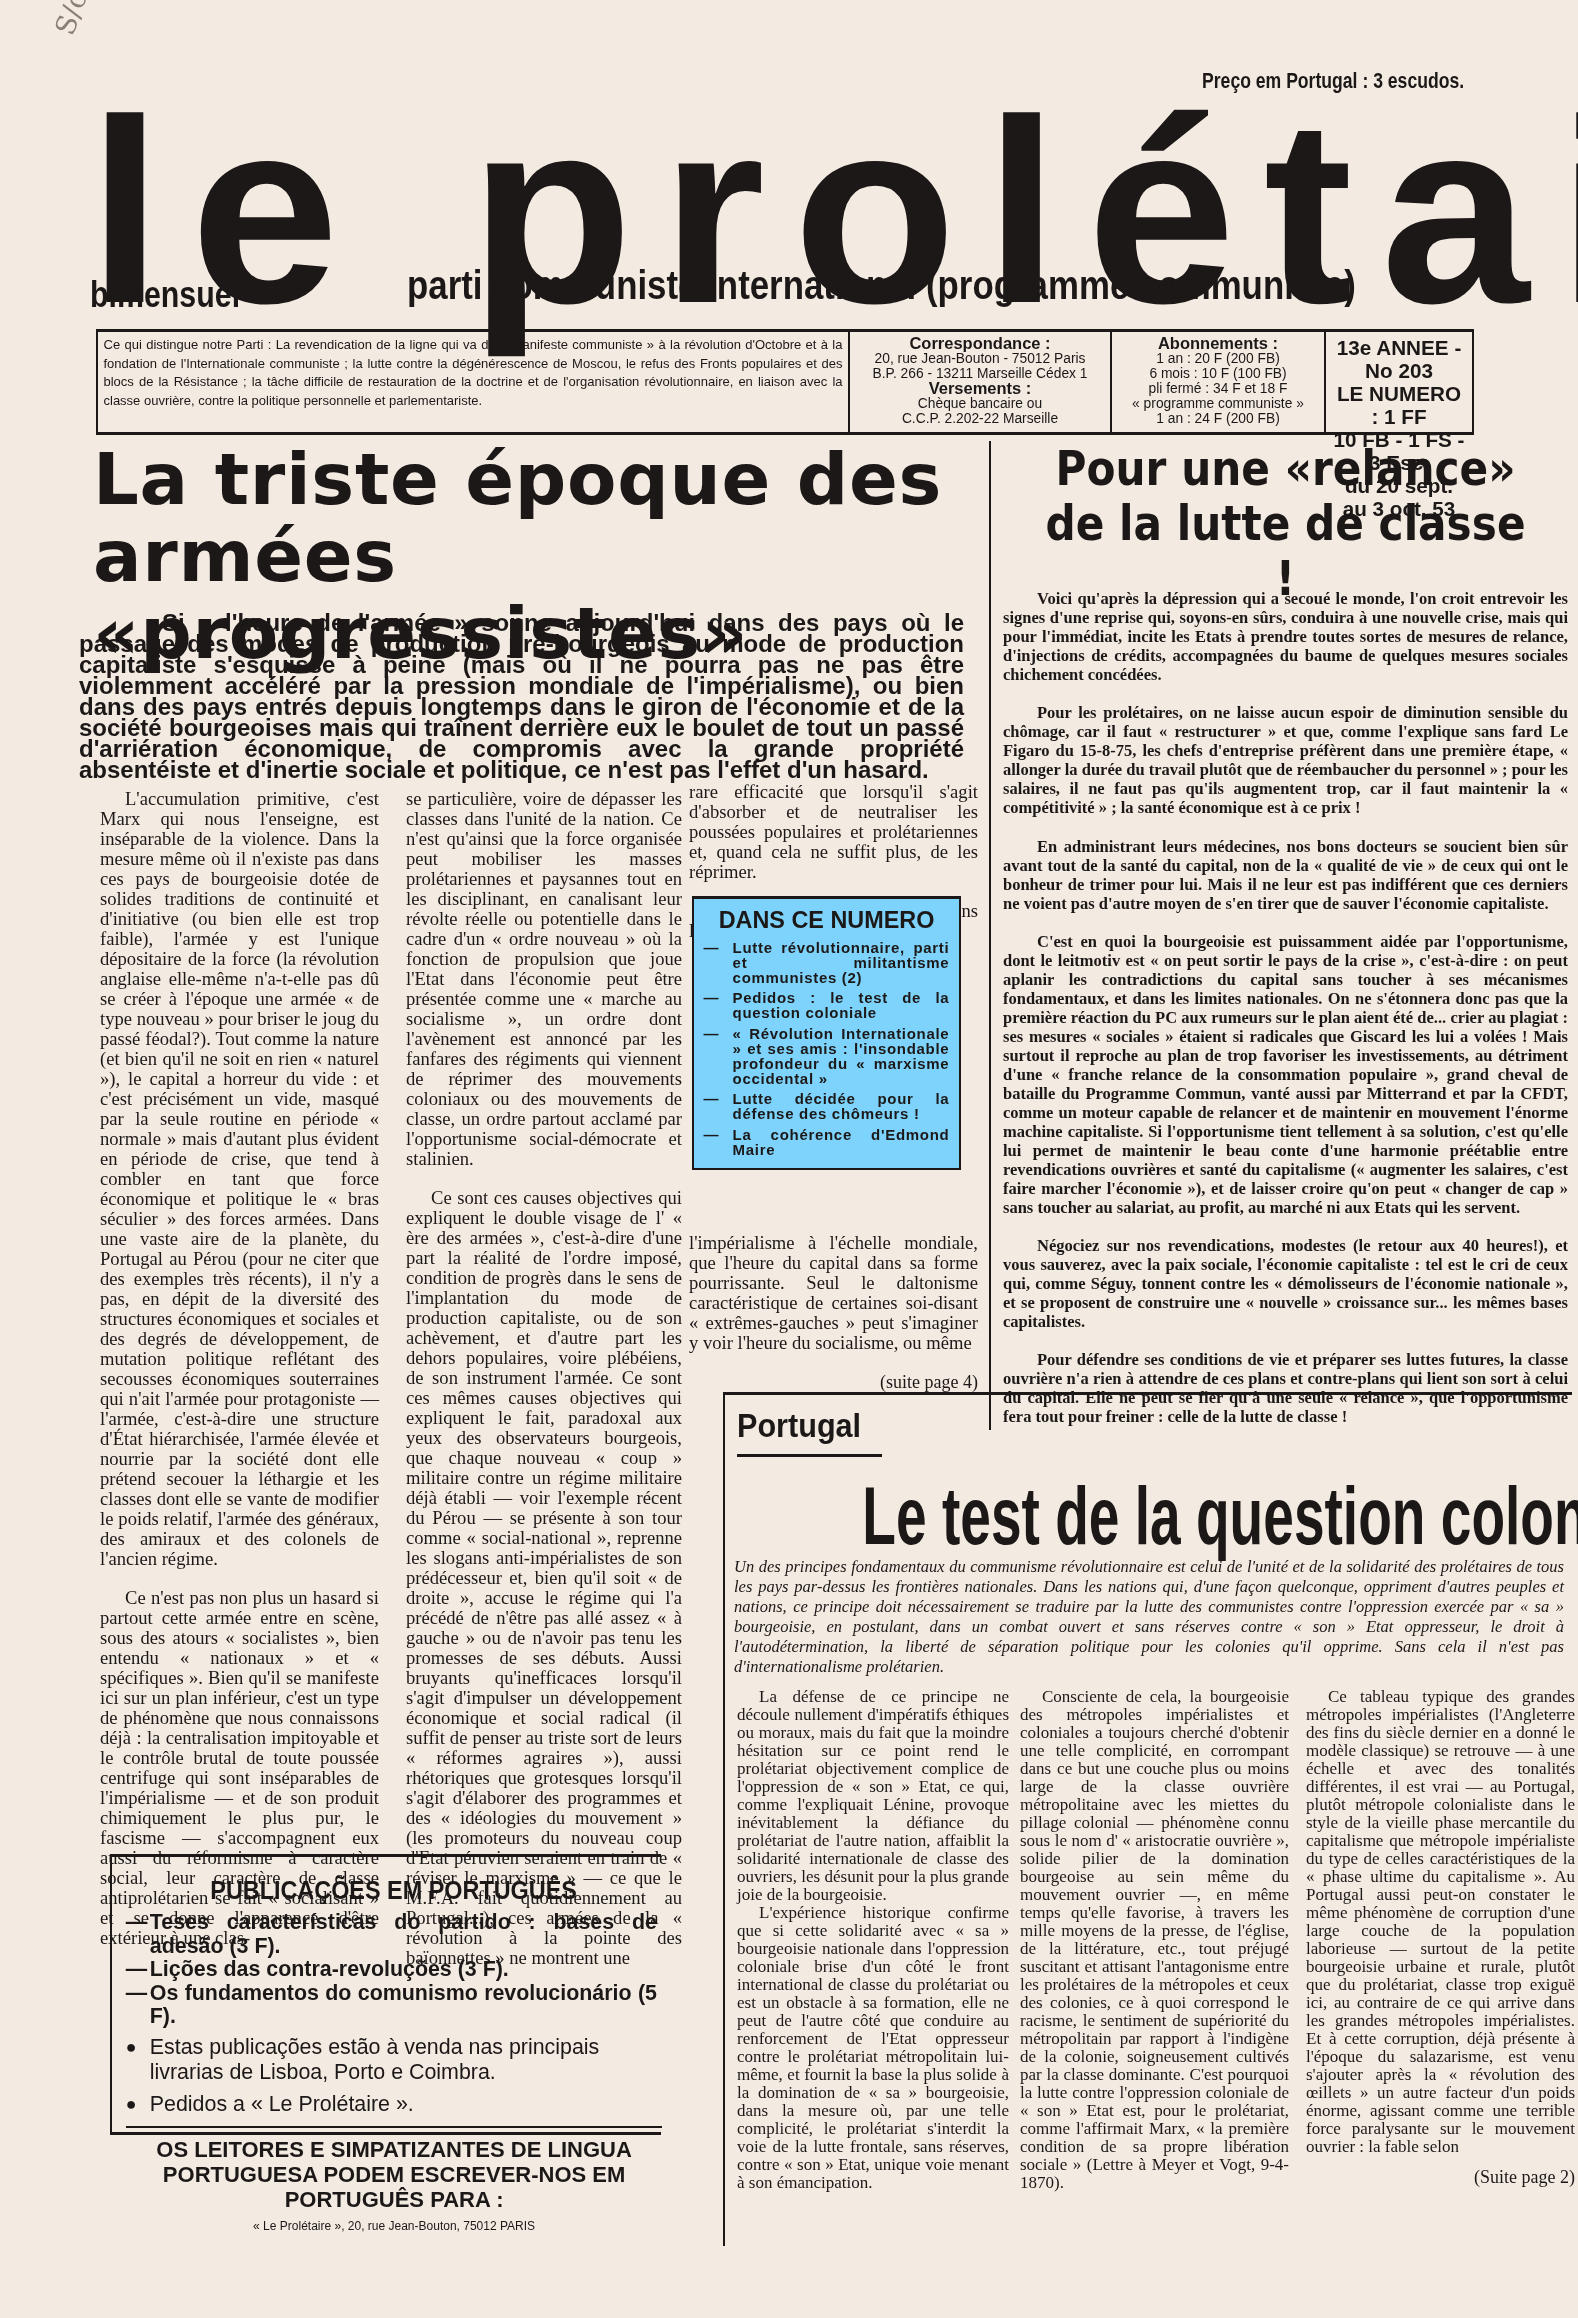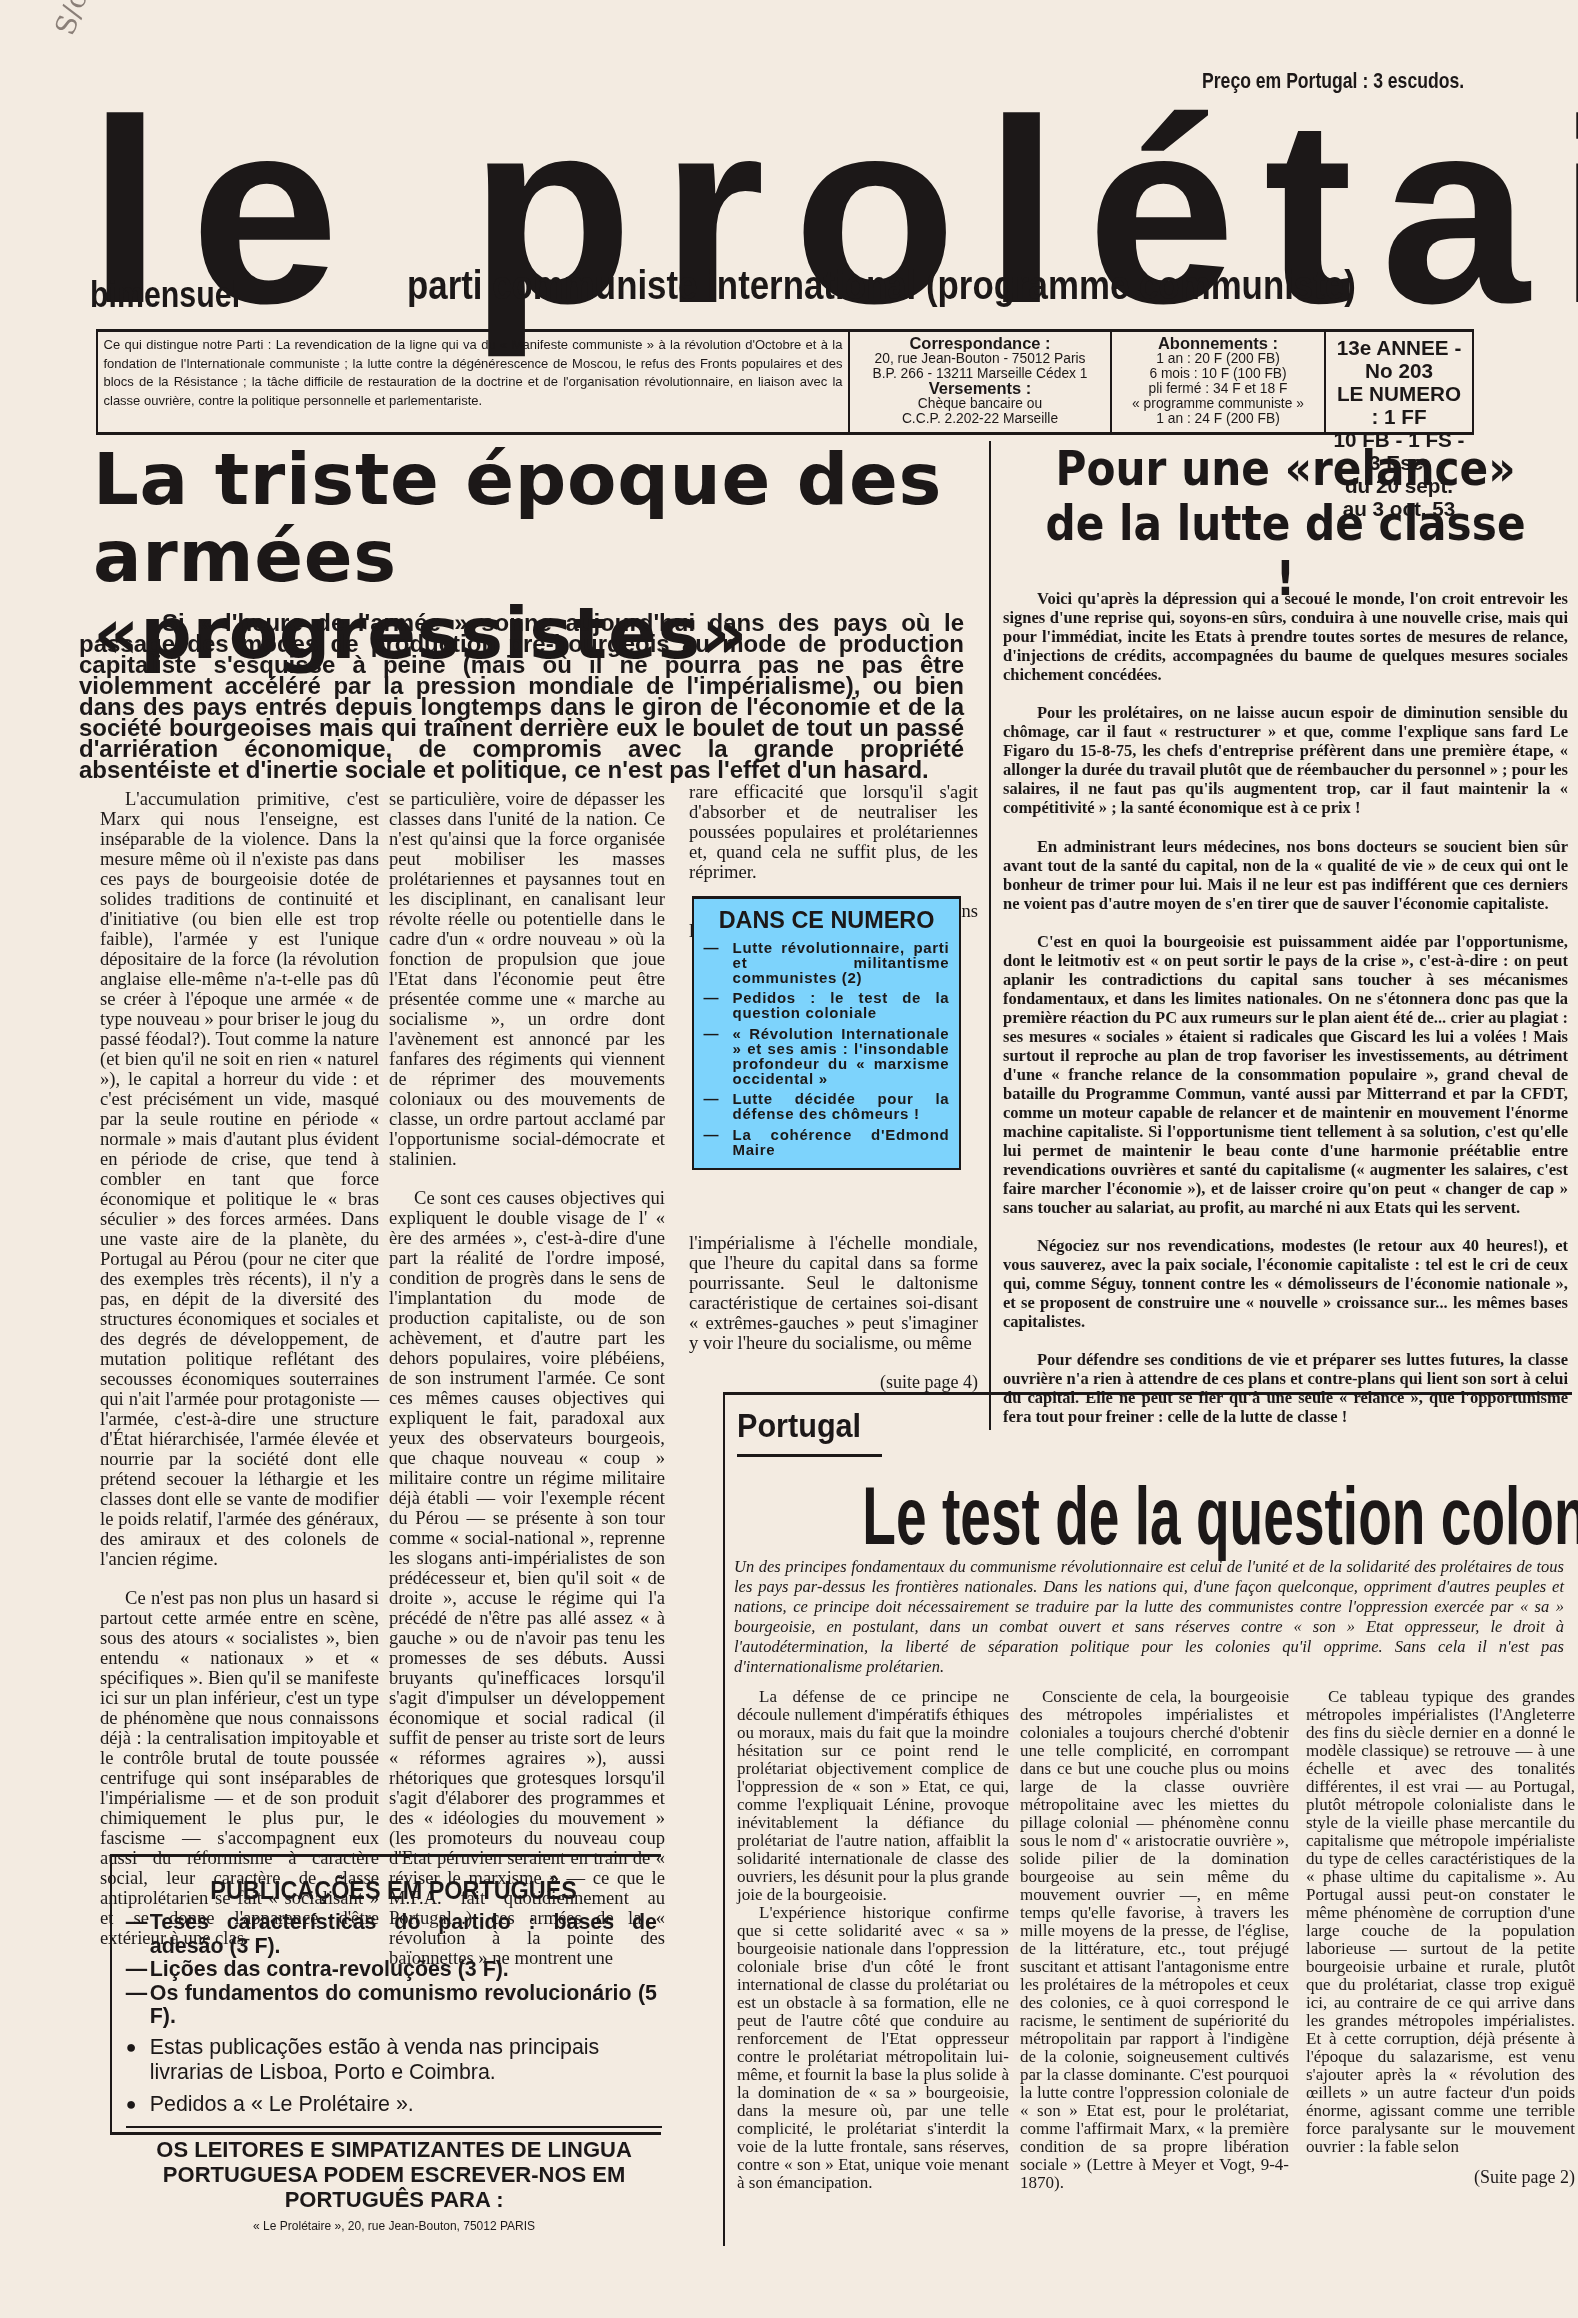--- a/index.html
+++ b/index.html
@@ -23,21 +23,21 @@
   #ib-issue { width:150px; font-size:20.7px; font-weight:bold; line-height:23px; text-align:center; border-right:2.1px solid #1c1818; }
   .ib-head { font-weight:bold; font-size:16.5px; }
 
   #lead-headline { left:93px; top:441px; width:889px; font-size:72px; font-weight:900; line-height:77px; font-family:"DejaVu Sans", sans-serif; letter-spacing:0.7px; }
   #lead-intro { left:79px; top:612px; width:885px; font-size:24px; font-weight:bold; line-height:21px; text-align:justify; text-indent:83px; transform:scaleX(1); }
 
   .col { font-size:18.6px; line-height:20px; text-align:justify; hyphens:none; }
   .col p { margin:0 0 19.3px 0; text-indent:25px; }
   .col p.noind { text-indent:0; }
   #lead-col1 { left:100px; top:789px; width:279px; }
-  #lead-col2 { left:389px; top:789px; width:276px; }
+  #lead-col2 { left:406px; top:789px; width:276px; }
   #lead-col3 { left:689px; top:782px; width:289px; }
   #lead-cont { left:689px; top:1233px; width:289px; }
   .suite { text-align:right; margin-top:12.4px; font-size:18px; }
 
   #vsep { left:989px; top:441px; width:2.1px; height:989px; background:#1c1818; }
 
   #sommaire { left:692px; top:896px; width:269px; border:2.1px solid #1c1818; border-top-width:3.4px; padding:8.3px 9.6px 5.5px 9.6px; box-sizing:border-box; background:#7dd3fc; }
   #sommaire h3 { margin:0 0 5.5px 0; font-size:23.4px; font-weight:bold; text-align:center; }
   #sommaire .item { display:flex; font-size:15px; font-weight:bold; line-height:15px; margin-bottom:5.5px; text-align:justify; letter-spacing:0.7px; }
   #sommaire .dash { flex:0 0 29px; }

